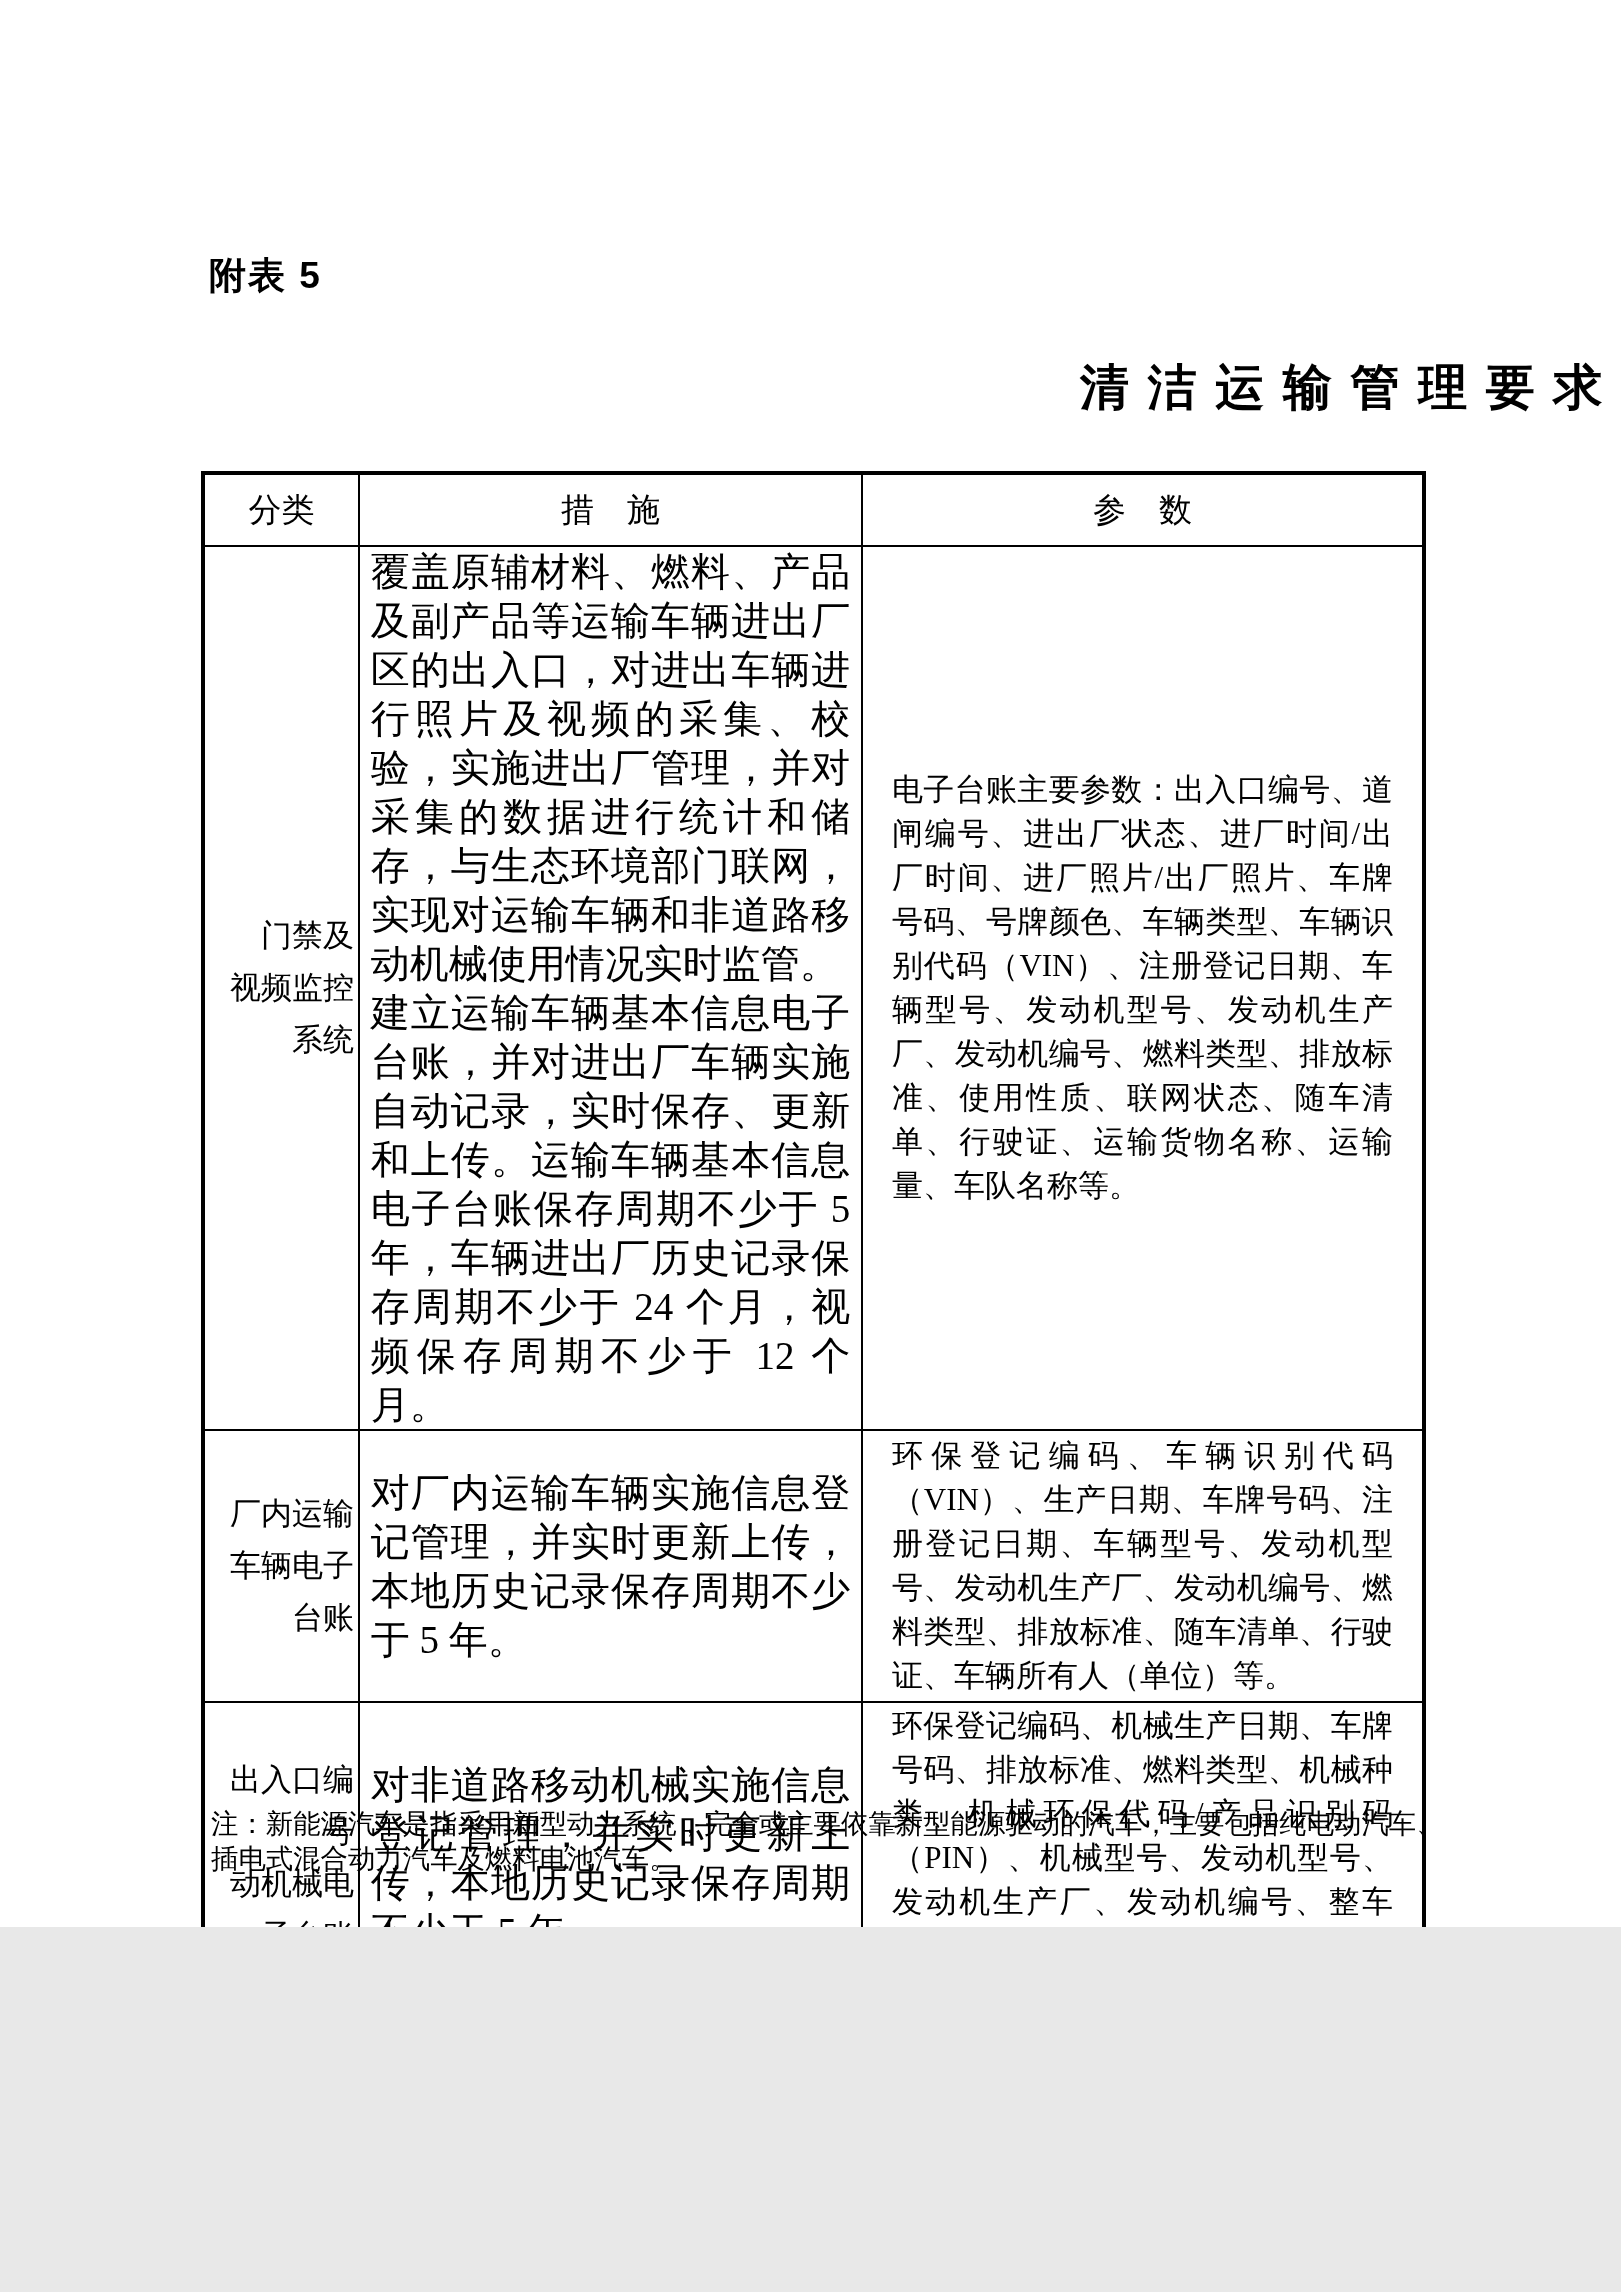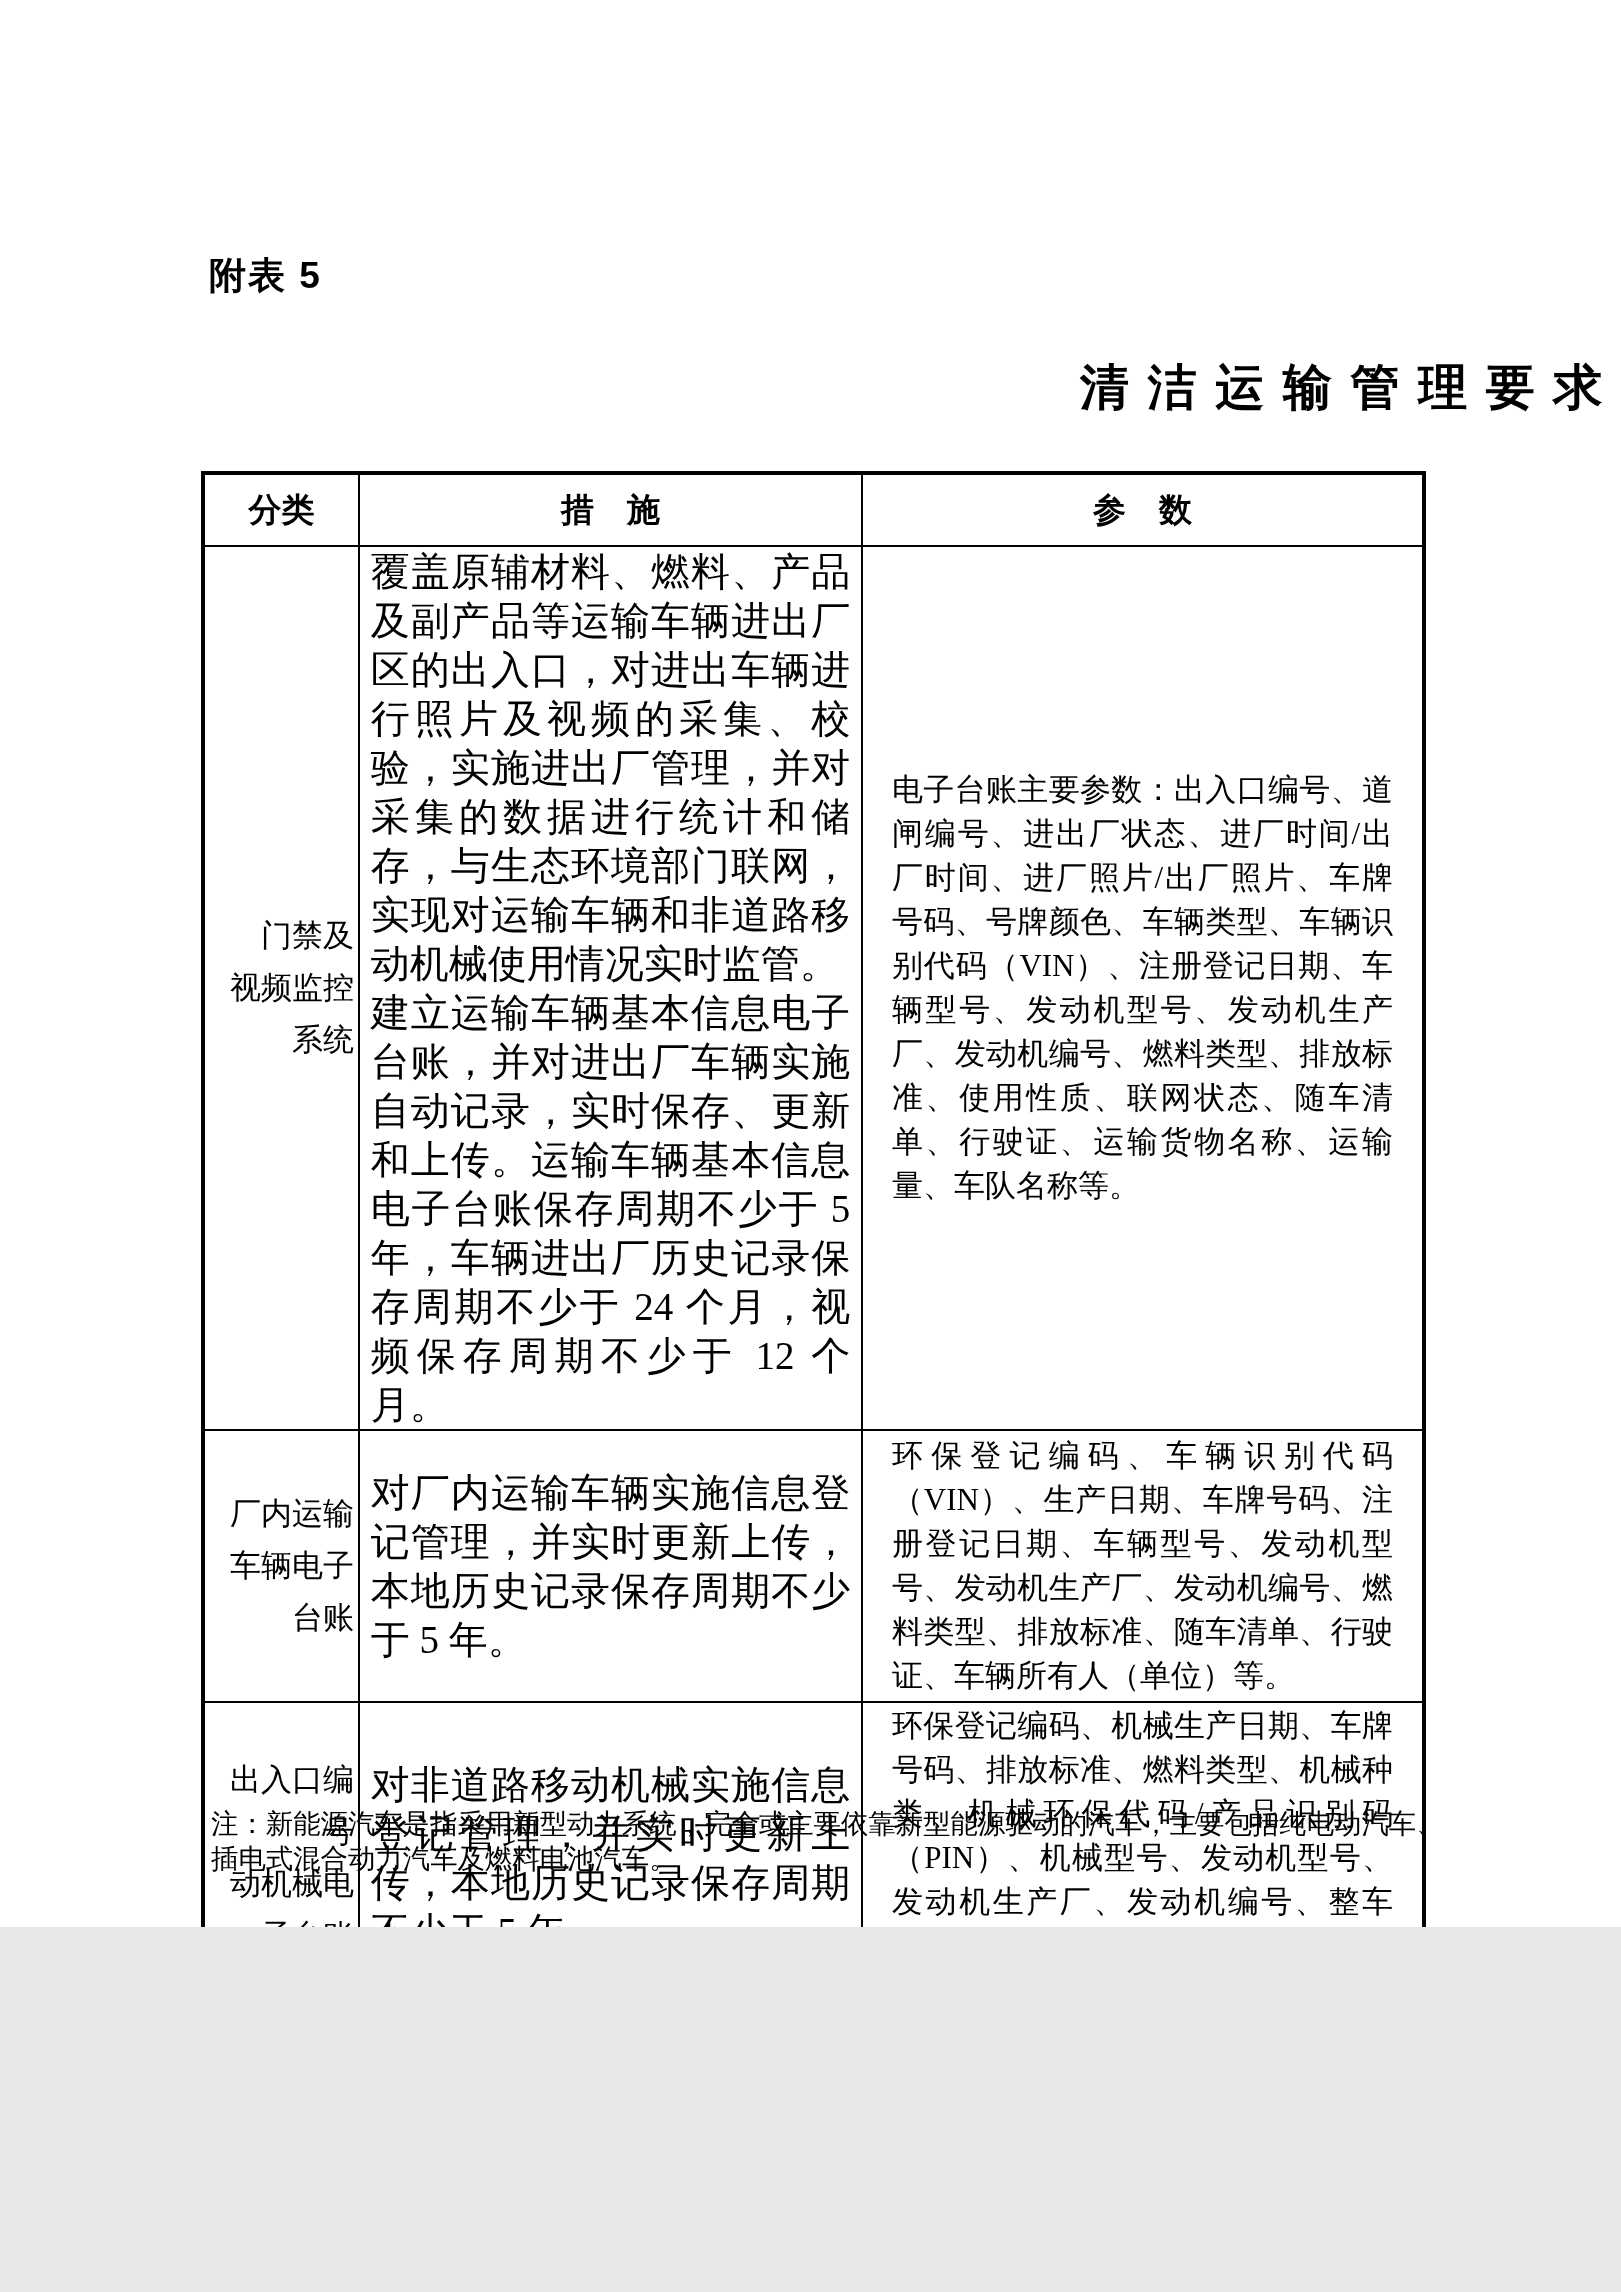--- a/index.html
+++ b/index.html
@@ -55,21 +55,21 @@
     vertical-align: middle;
     font-weight: normal;
   }
   .req-table tr.header-row { height: 73px; }
   .req-table tr.row-1 { height: 652px; }
   .req-table tr.row-2 { height: 272px; }
   .req-table tr.row-3 { height: 312px; }
 
   .req-table th {
     font-family: "Liberation Sans", sans-serif;
-    font-weight: bold;
+    font-weight: normal;
     font-size: 33px;
     text-align: center;
   }
 
   td.category-cell {
     font-size: 31px;
     line-height: 52px;
     text-align: right;
     padding: 0 3.9px;
   }

